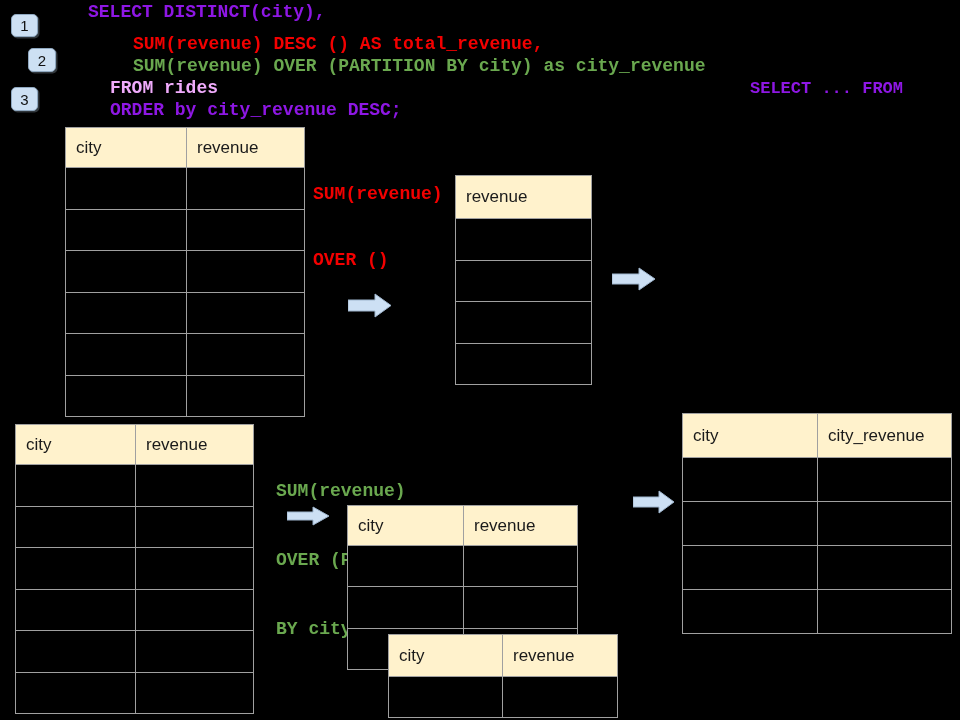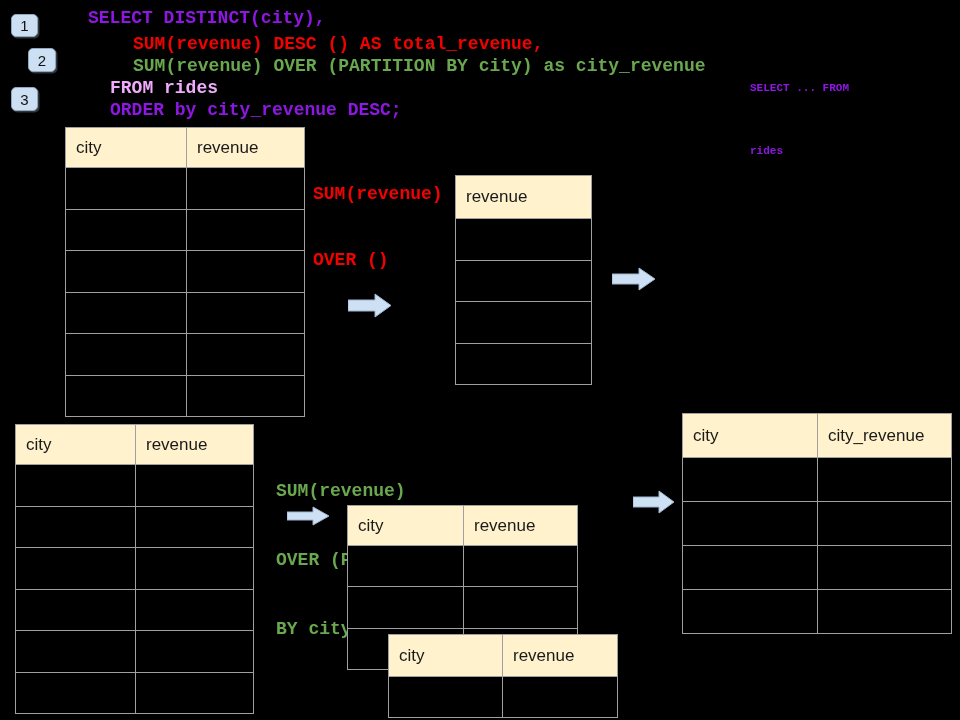--- a/index.html
+++ b/index.html
@@ -24,21 +24,21 @@
 
   
   .code {
     position:absolute;
     font-family:"Liberation Mono", monospace;
     font-weight:bold;
     font-size:18px;
     line-height:22px;
     white-space:pre;
   }
-  .code-sm { font-size:11px; line-height:21px; }
+  .code-sm { font-size:17px; line-height:21px; }
 
   
   table.dt {
     position:absolute;
     border-collapse:collapse;
     table-layout:fixed;
   }
   table.dt th {
     background:#FFF2CC;
     border:1px solid #A0A0A0;
@@ -57,29 +57,28 @@
   .arrow-svg { position:absolute; display:block; }
   .arrow-svg polygon { fill:#CDE0F4; stroke:#9FB6CE; stroke-width:1; }
 </style>
 </head>
 <body>
 
 <div class="badge" style="left:11px;top:14px;width:27px;height:23px;">1</div>
 <div class="badge" style="left:28px;top:48px;width:28px;height:24px;">2</div>
 <div class="badge" style="left:11px;top:87px;width:27px;height:24px;">3</div>
 
-<div class="code" style="left: 88px; top: 7px; color: rgb(142, 23, 228);">SELECT DISTINCT(city),</div>
+<div class="code" style="left: 88px; top: 1px; color: rgb(142, 23, 228);">SELECT DISTINCT(city),</div>
 <div class="code" style="left: 133px; top: 33px; color: rgb(243, 0, 0);">SUM(revenue) DESC () AS total_revenue,</div>
 <div class="code" style="left: 133px; top: 55px; color: rgb(106, 168, 79);">SUM(revenue) OVER (PARTITION BY city) as city_revenue</div>
 <div class="code" style="left: 110px; top: 77px; color: #f0abfc;">FROM rides</div>
 <div class="code" style="left: 110px; top: 99px; color: rgb(142, 23, 228); text-align: right;">ORDER by city_revenue DESC;</div>
 
 <div class="code code-sm" style="left: 750px; top: 36px; color: rgb(142, 23, 228);">
   <div>SELECT ... FROM</div>
-  <div>rides</div>
 </div>
 
 <table class="dt" style="left:65px;top:127px;">
   <colgroup>
       <col style="width:121px">
       <col style="width:118px">
     </colgroup>
   <tbody>
       <tr style="height:40px;">
     <th>city</th>

